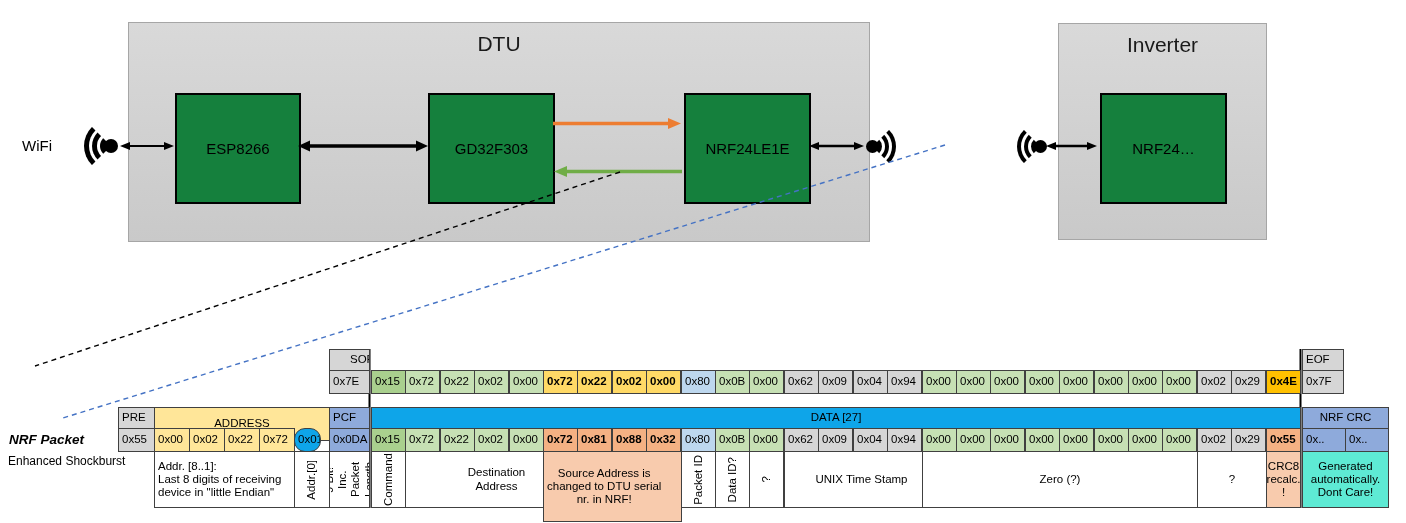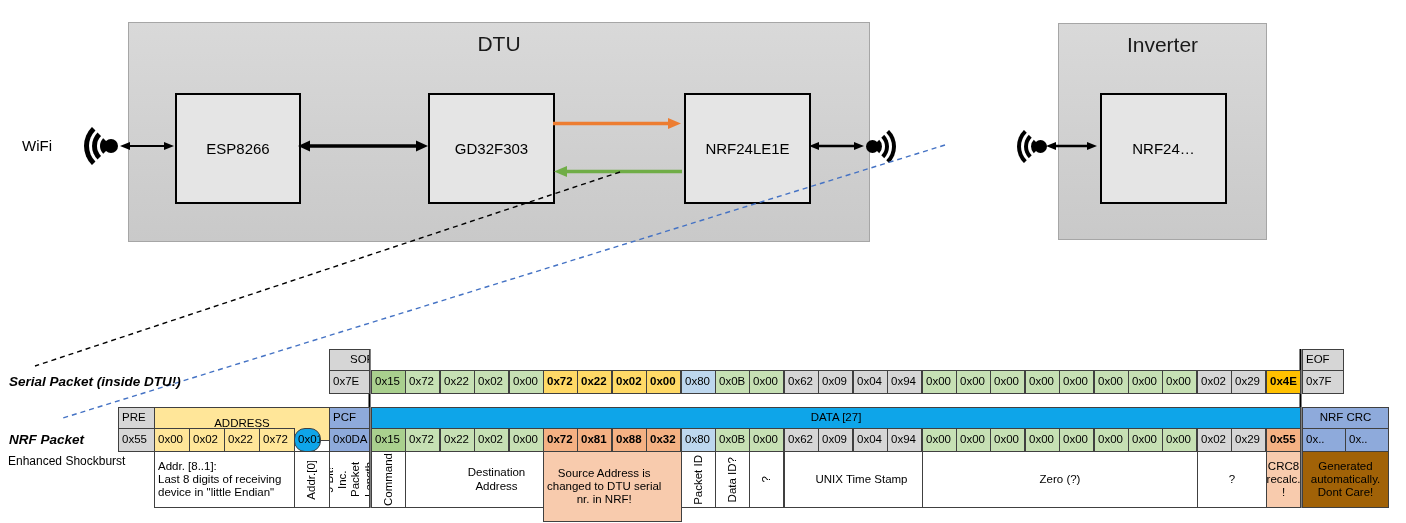--- a/index.html
+++ b/index.html
@@ -4,21 +4,21 @@
 <style>
   html,body{margin:0;padding:0;background:#fff;}
   #page{position:relative;width:1406px;height:523px;background:#fff;
         font-family:"Liberation Sans",sans-serif;color:#000;overflow:hidden;}
 
   
   .bigbox{position:absolute;background:linear-gradient(180deg,#d9d9d9,#c9c9c9);
           border:1px solid #a6a6a6;}
   .bigbox .title{position:absolute;top:9px;left:0;width:100%;text-align:center;
                  font-size:21px;color:#1a1a1a;}
-  .chip{position:absolute;background:#e5e5e5;border:2px solid #000;
+  .chip{position:absolute;background:#15803d;border:2px solid #000;
         display:flex;align-items:center;justify-content:center;font-size:15px;}
   .wifi-label{position:absolute;font-size:15px;}
   .arc{position:absolute;border-style:solid;border-color:transparent;border-radius:50%;box-sizing:border-box;}
   .dot{position:absolute;background:#000;border-radius:50%;}
   svg.overlay{position:absolute;left:0;top:0;pointer-events:none;}
 
   
   .cell{position:absolute;box-sizing:border-box;border:1px solid #404040;
         font-size:11.5px;line-height:1.15;display:flex;align-items:center;
         overflow:hidden;background:#fff;}
@@ -106,21 +106,20 @@
       <line x1="1052" y1="146" x2="1091" y2="146" stroke="#000" stroke-width="2.5"></line>
       <polygon points="1046,146 1056,142 1056,150" fill="#000"></polygon>
       <polygon points="1097,146 1087,142 1087,150" fill="#000"></polygon>
     </g>
     <line x1="620" y1="172" x2="35" y2="366" stroke="#000" stroke-width="1.4" stroke-dasharray="5 4"></line>
     <line x1="945" y1="145" x2="63" y2="418" stroke="#4472C4" stroke-width="1.4" stroke-dasharray="5 4"></line>
     <line x1="369.5" y1="349" x2="369.5" y2="508" stroke="#000" stroke-width="2"></line>
     <line x1="1300.5" y1="349" x2="1300.5" y2="508" stroke="#000" stroke-width="2"></line>
   </svg>
 
-  <div class="pkt-label" style="left:9px;top:371px;">Serial Packet (inside DTU!)</div>
   <div class="pkt-label" style="left:9px;top:429px;">NRF Packet</div>
   <div class="pkt-sublabel" style="left:8px;top:453px;">Enhanced Shockburst</div>
 
   <div id="tables">
       <div class="cell hleft" style="left: 329px; top: 349px; width: 41px; height: 22px; background: rgb(214, 214, 214); padding-left: 20px;">
         <span class="txt">SOF</span>
       </div>
       <div class="cell hleft" style="left: 329px; top: 370px; width: 41px; height: 24px; background: rgb(214, 214, 214);">
         <span class="txt">0x7E</span>
       </div>
@@ -374,19 +373,19 @@
         <span class="txt">Zero (?)</span>
       </div>
       <div class="cell hcenter" style="left: 1197px; top: 451px; width: 70px; height: 57px; background: rgb(255, 255, 255);">
         <span class="txt">?</span>
       </div>
       <div class="cell hcenter" style="left: 1266px; top: 451px; width: 35px; height: 57px; background: rgb(248, 203, 173);">
         <span class="txt">CRC8
 recalc.
 !</span>
       </div>
-      <div class="cell hcenter" style="left: 1302px; top: 451px; width: 87px; height: 57px; background: #a16207;">
+      <div class="cell hcenter" style="left: 1302px; top: 451px; width: 87px; height: 57px; background: #5eead4;">
         <span class="txt">Generated
 automatically.
 Dont Care!</span>
       </div>
     </div>
 </div>
 
 </body></html>

